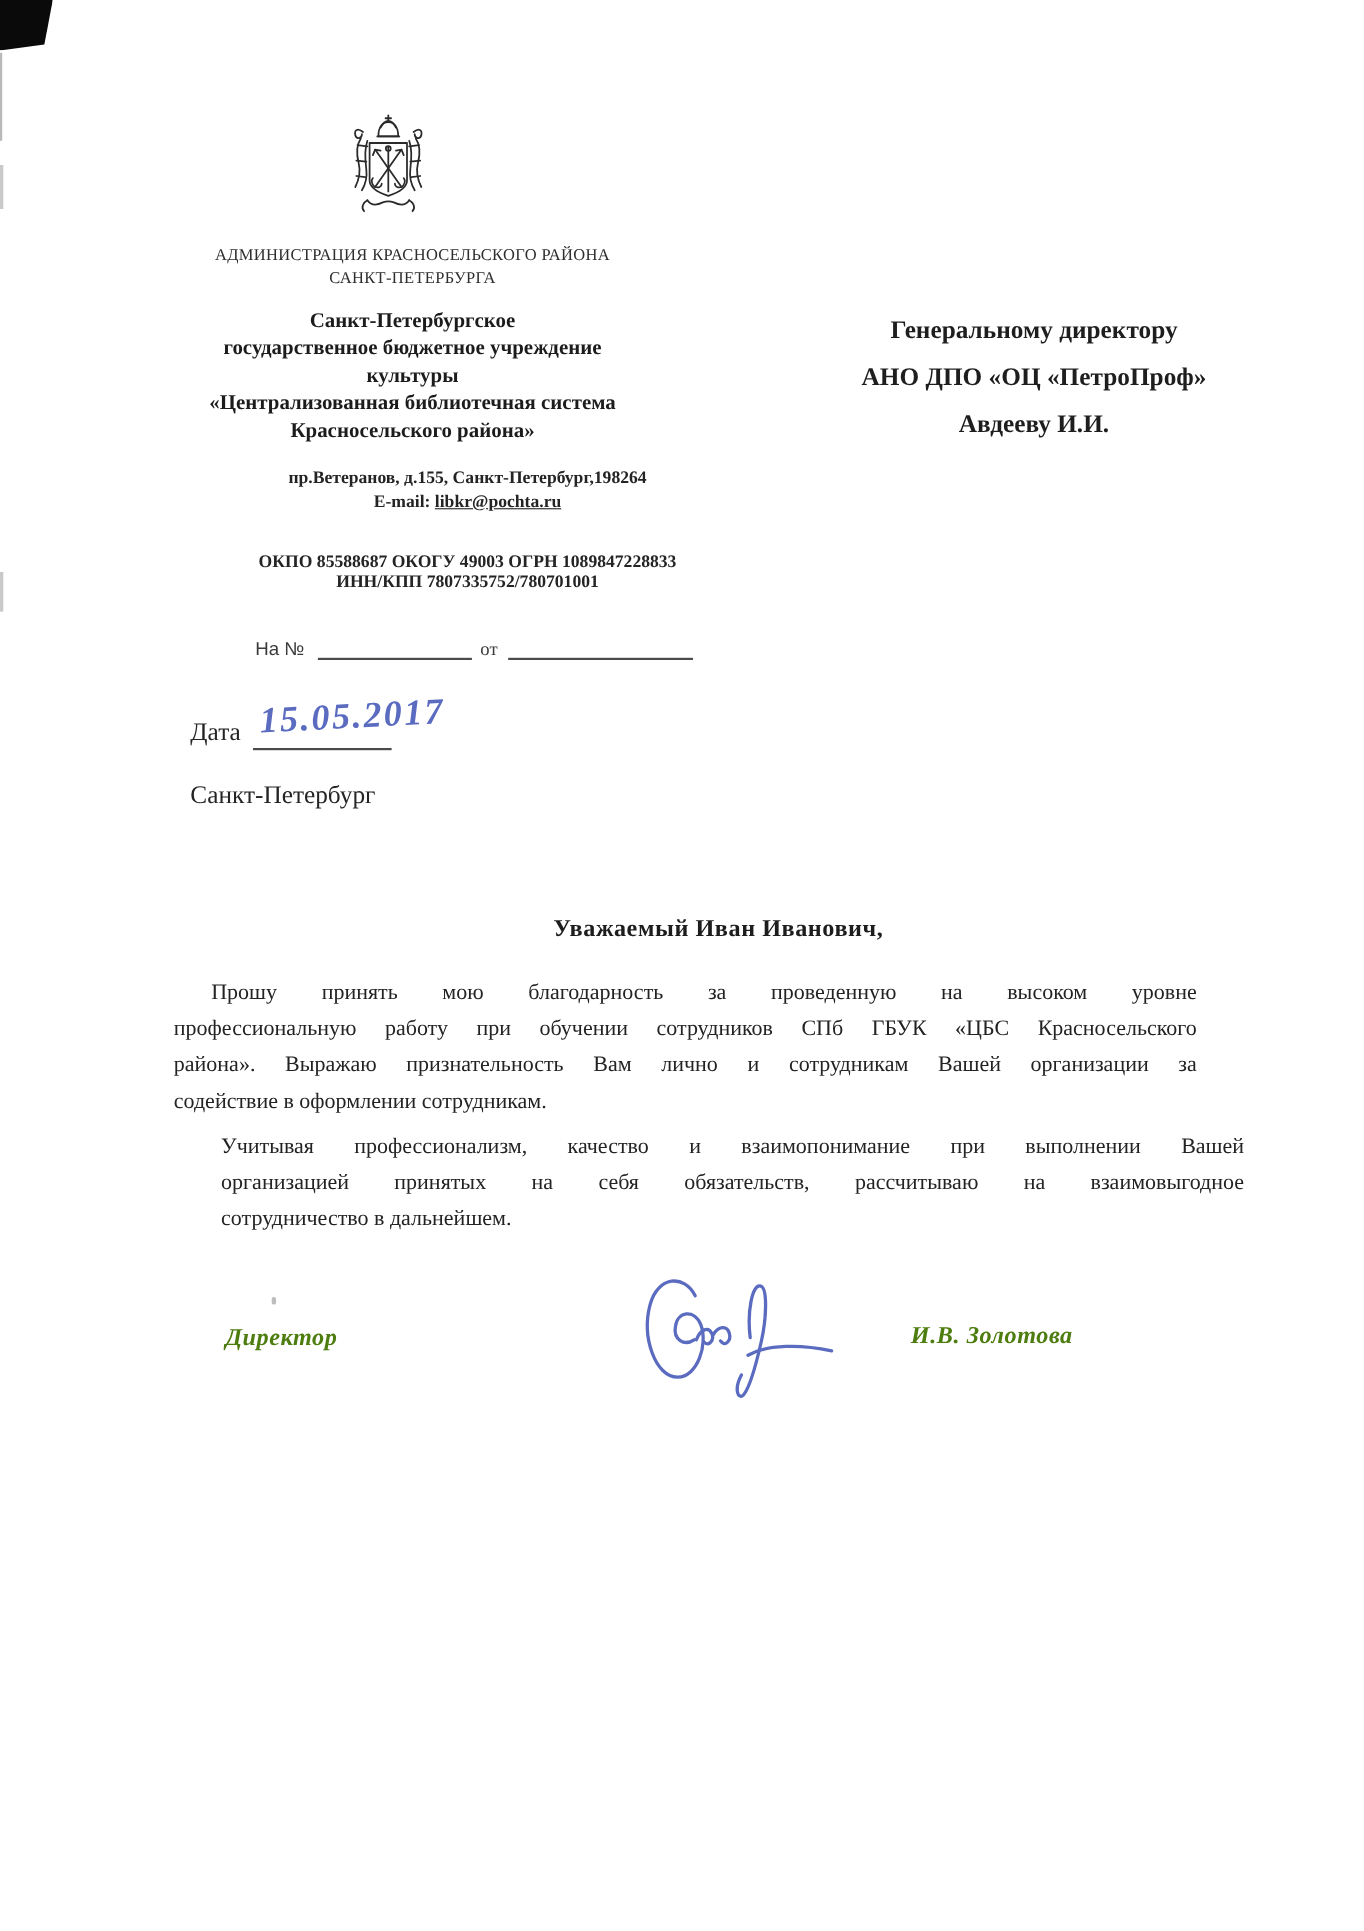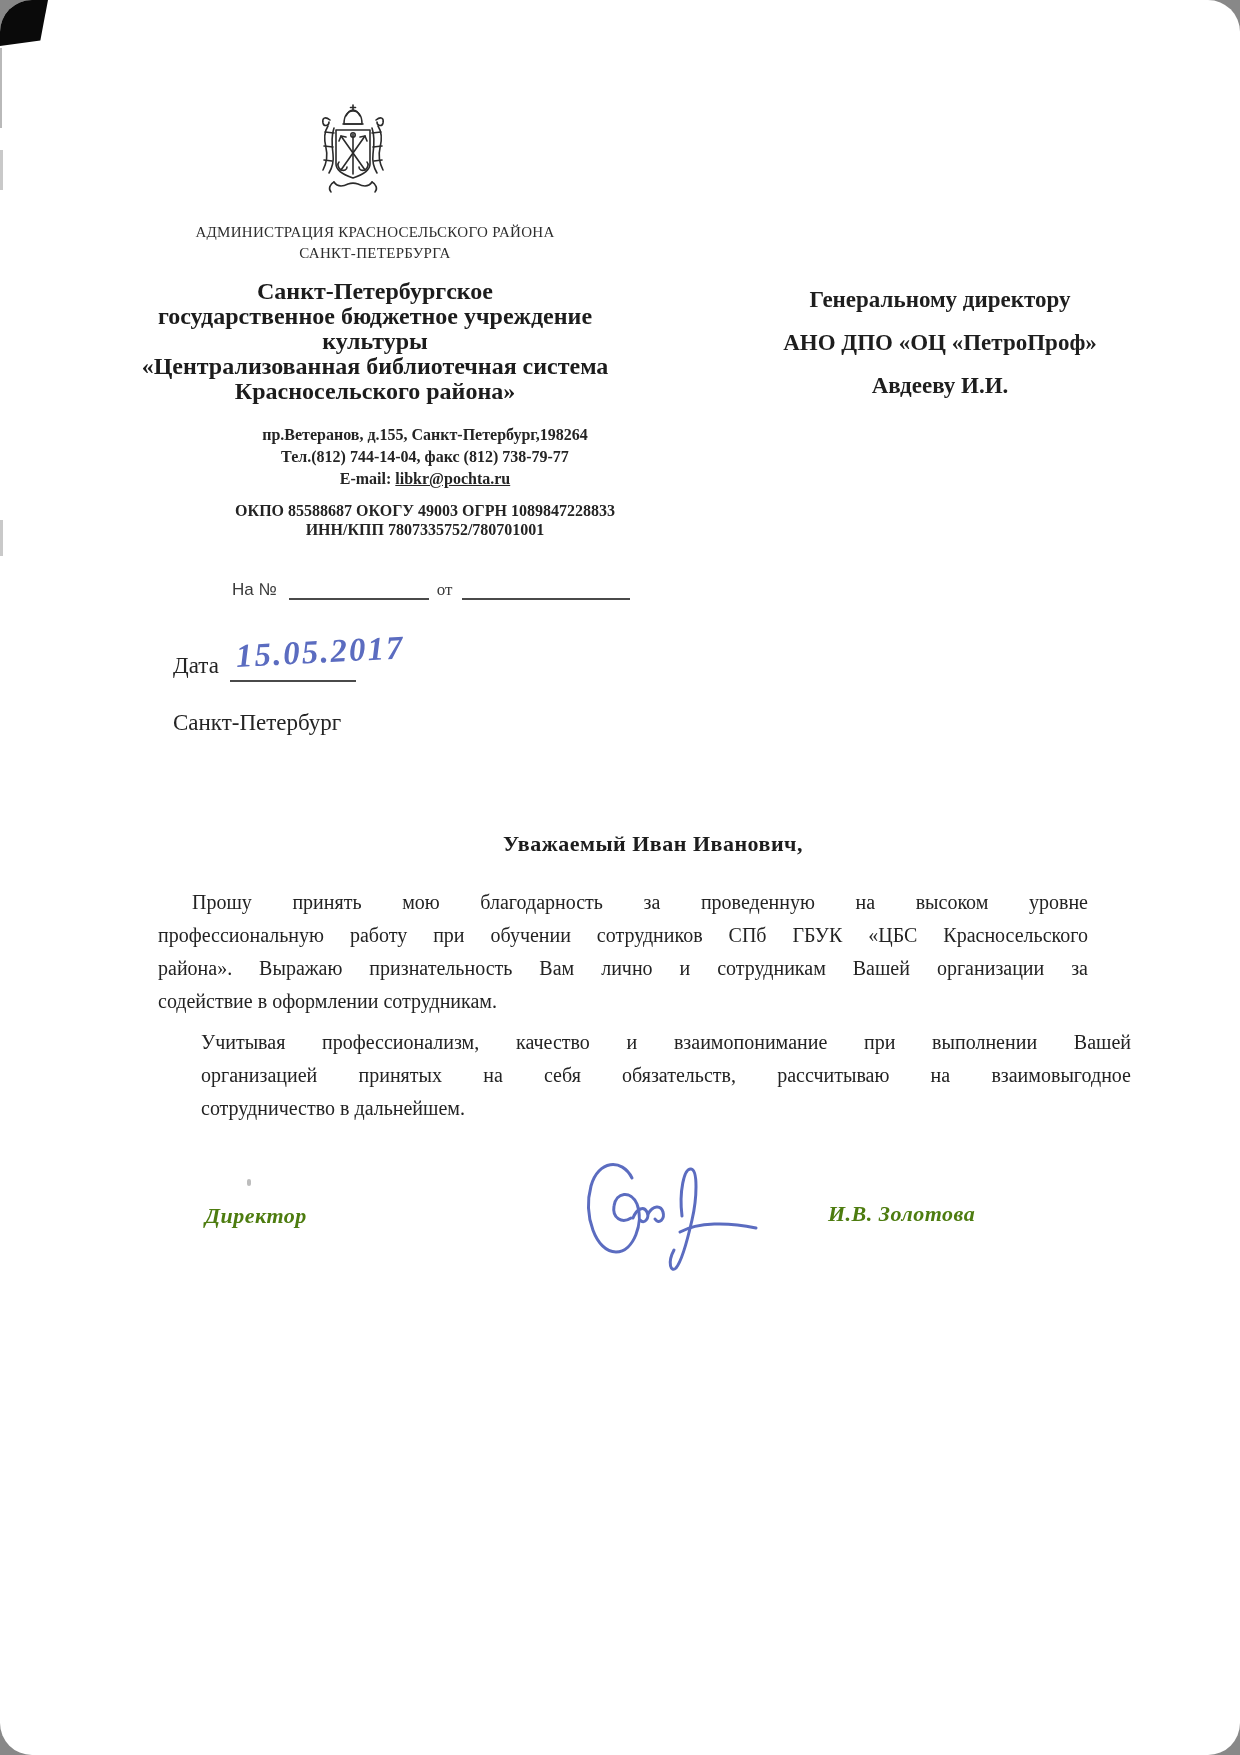--- a/index.html
+++ b/index.html
@@ -4,27 +4,26 @@
 <title>Scanned letter</title>
 <style>
   html,body{margin:0;padding:0;background:#888;}
   #page{
     position:relative;
     width:1240px;height:1755px;
     background:#ffffff;
     font-family:"Liberation Serif","DejaVu Serif",serif;
     color:#222;
     overflow:hidden;
-    border-radius:32px;
   }
   .abs{position:absolute;}
   .center{text-align:center;}
   
   .admin-line{font-size:15px;line-height:21px;color:#2e2e2e;letter-spacing:.3px;}
-  .org-name{font-size:24px;line-height:25px;font-weight:bold;color:#1c1c1c;white-space:pre-line;margin-top:15px;}
+  .org-name{font-size:19px;line-height:25px;font-weight:bold;color:#1c1c1c;white-space:pre-line;margin-top:15px;}
   .contact-line{font-size:16px;line-height:22px;font-weight:bold;color:#242424;}
   .req-line{font-size:16px;line-height:19px;font-weight:bold;color:#242424;}
   .email-link{text-decoration:underline;}
   
   .addressee{font-size:23px;line-height:43px;font-weight:bold;color:#1e1e1e;}
   
   .form-label{font-family:"Liberation Sans","DejaVu Sans",sans-serif;font-size:17px;color:#3a3a3a;}
   .blank{display:inline-block;border-bottom:2px solid #4a4a4a;height:20px;vertical-align:bottom;}
   .blank-value{font-family:"Liberation Sans","DejaVu Sans",sans-serif;font-size:17px;color:#3a3a3a;text-align:center;}
   
@@ -112,21 +111,20 @@
     <div class="admin-line">САНКТ-ПЕТЕРБУРГА</div>
     <div class="org-name">Санкт-Петербургское
 государственное бюджетное учреждение
 культуры
 «Централизованная библиотечная система
 Красносельского района»</div>
   </div>
 
   <div class="abs center" style="left:205px;top:424px;width:440px;">
     <div class="contact-line">пр.Ветеранов, д.155, Санкт-Петербург,198264</div>
-    <div class="contact-line">Тел.(812) 744-14-04, факс (812) 738-79-77</div>
     <div class="contact-line"><span>E-mail: </span><span class="email-link">libkr@pochta.ru</span></div>
   </div>
 
   <div class="abs center" style="left:205px;top:501px;width:440px;">
     <div class="req-line">ОКПО 85588687 ОКОГУ 49003 ОГРН 1089847228833</div>
     <div class="req-line">ИНН/КПП 7807335752/780701001</div>
   </div>
 
   <div class="abs center addressee" style="left:740px;top:278px;width:400px;">
     <div>Генеральному директору</div>

